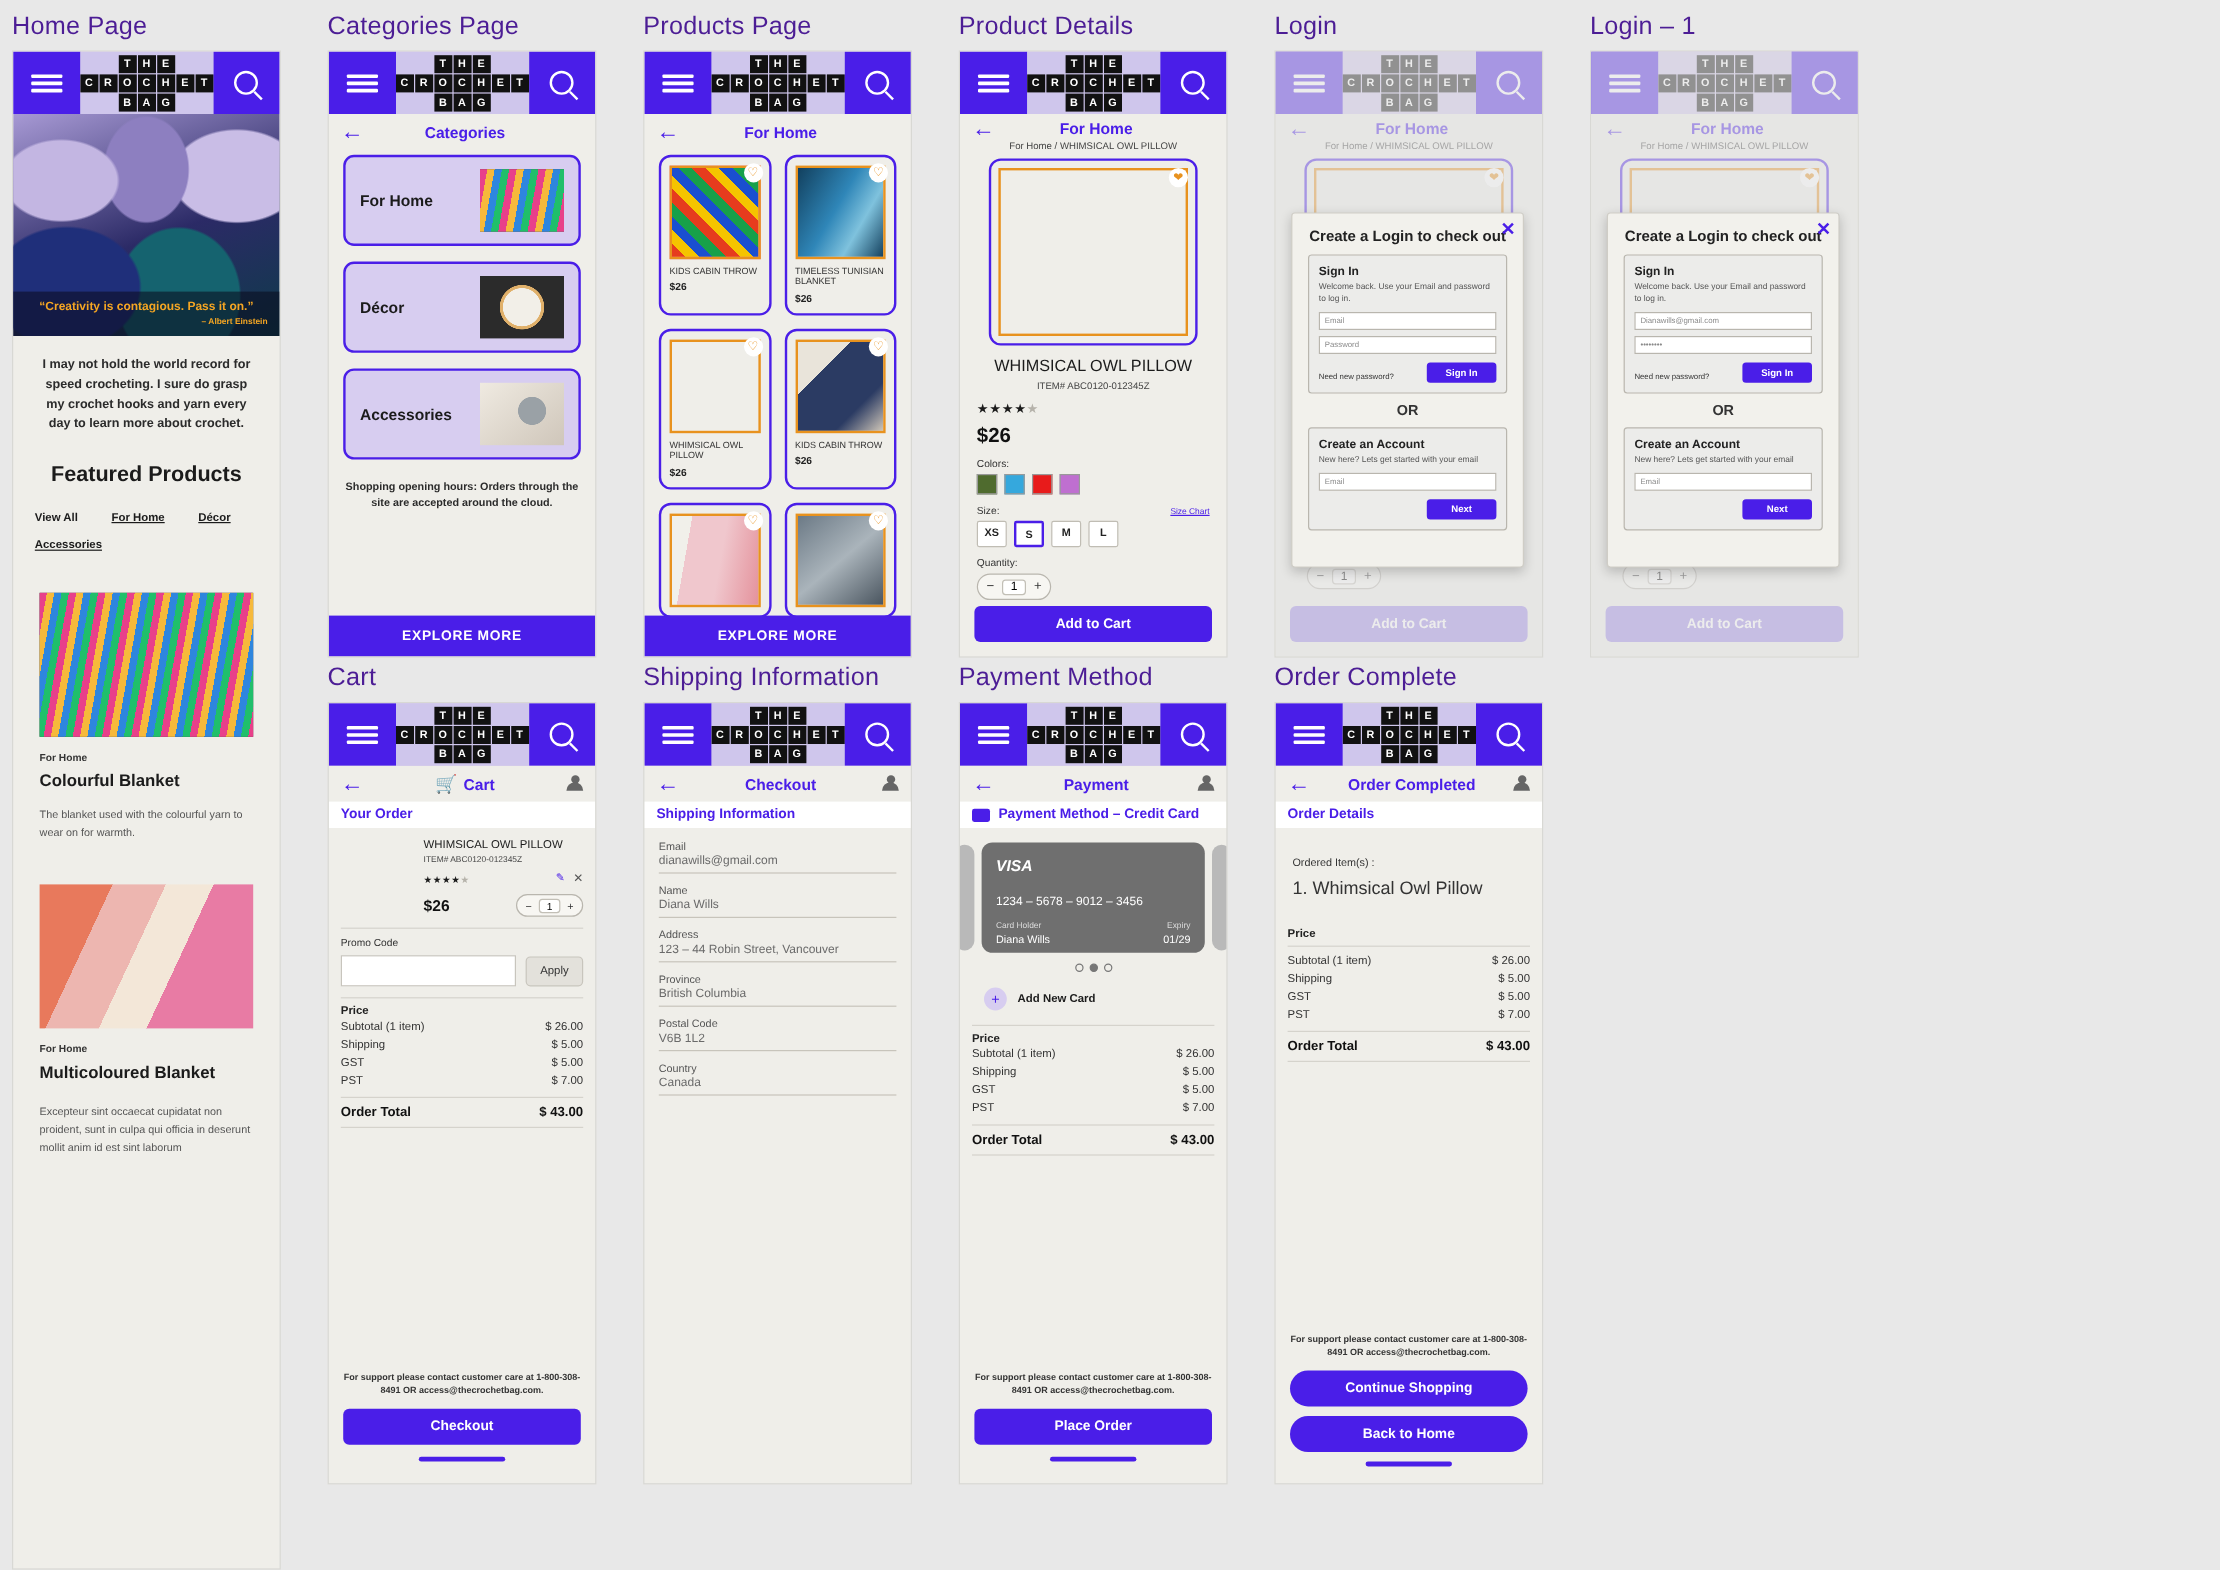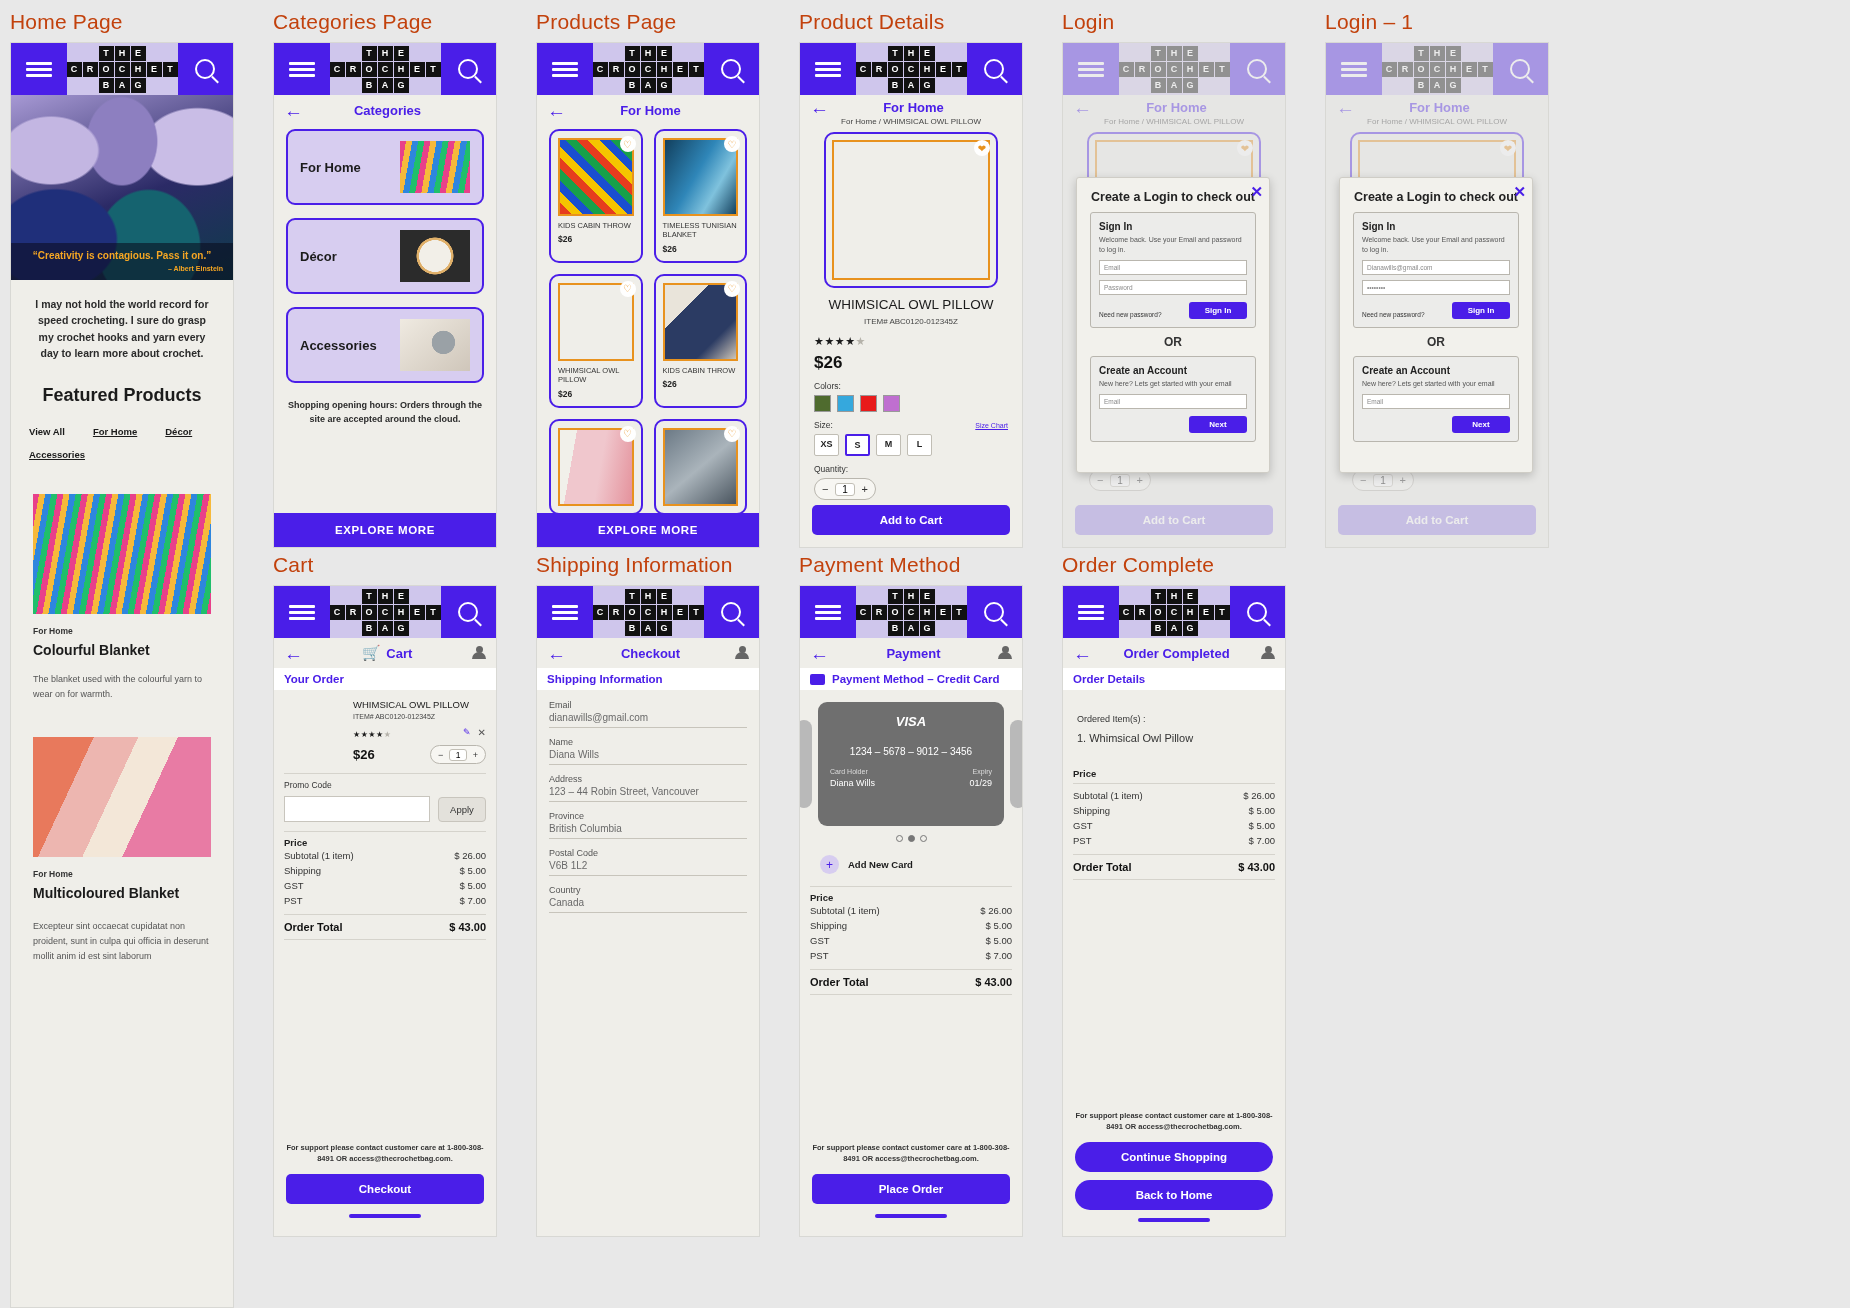--- a/index.html
+++ b/index.html
@@ -4,21 +4,21 @@
 <style>
   * { box-sizing: border-box; margin: 0; padding: 0; }
   body {
     width: 1850px; height: 1308px;
     background: #e8e8e8;
     font-family: "Liberation Sans", sans-serif;
     position: relative;
     overflow: hidden;
   }
   .screen-label {
-    font-size: 21px; color: #c2410c; font-weight: 400;
+    font-size: 21px; color: #4c1d95; font-weight: 400;
     letter-spacing: .2px; white-space: nowrap;
   }
   .frame {
     position: absolute; background: #efeee9;
     border: 1px solid #d8d8d4; overflow: hidden;
   }
   .col { position: absolute; }
 
   
   .appbar { display: flex; height: 52px; background: #c9bfe9; }
@@ -931,21 +931,21 @@
       <div class="subtitle">Payment</div>
       <div class="person"></div>
     </div>
     <div class="sectionbar" style="display:flex;align-items:center;gap:7px;">
       <span style="display:inline-block;width:15px;height:11px;background:#4a1ee8;border-radius:2px;"></span>
       <span>Payment Method – Credit Card</span>
     </div>
 
     <div style="display:flex;align-items:center;gap:6px;padding:12px 0 0;">
       <div class="card-side" style="width:16px;height:88px;margin-left:-4px;"></div>
-      <div class="card-visa" style="flex:1;height:124px;text-align:center;">
+      <div class="card-visa" style="flex:1;height:92px;">
         <div style="font-style:italic;font-weight:700;font-size:13px;">VISA</div>
         <div style="font-size:10px;margin-top:17px;">1234 – 5678 – 9012 – 3456</div>
         <div style="display:flex;justify-content:space-between;font-size:7px;color:#ddd;margin-top:11px;">
           <span>Card Holder</span>
           <span>Expiry</span>
         </div>
         <div style="display:flex;justify-content:space-between;font-size:9px;margin-top:3px;">
           <span>Diana Wills</span>
           <span>01/29</span>
         </div>
@@ -1051,21 +1051,21 @@
     <div class="subbar">
       <div class="backarr">←</div>
       <div class="subtitle">Order Completed</div>
       <div class="person"></div>
     </div>
     <div class="sectionbar">Order Details</div>
 
 
     <div style="padding:24px 14px 0;">
       <div style="font-size:9px;color:#333;">Ordered Item(s) :</div>
-      <div style="font-size:11px;color:#333;margin-top:8px;">1. Whimsical Owl Pillow</div>
+      <div style="font-size:15px;color:#333;margin-top:8px;">1. Whimsical Owl Pillow</div>
     </div>
 
     <div style="padding:24px 10px 0;">
       <div style="font-size:9.5px;font-weight:700;color:#222;">Price</div>
     </div>
     <div class="hr-line" style="margin:4px 10px 0;"></div>
     <div style="padding:4px 10px 0;">
       <div class="prow">
           <span>Subtotal (1 item)</span>
           <span>$ 26.00</span>

